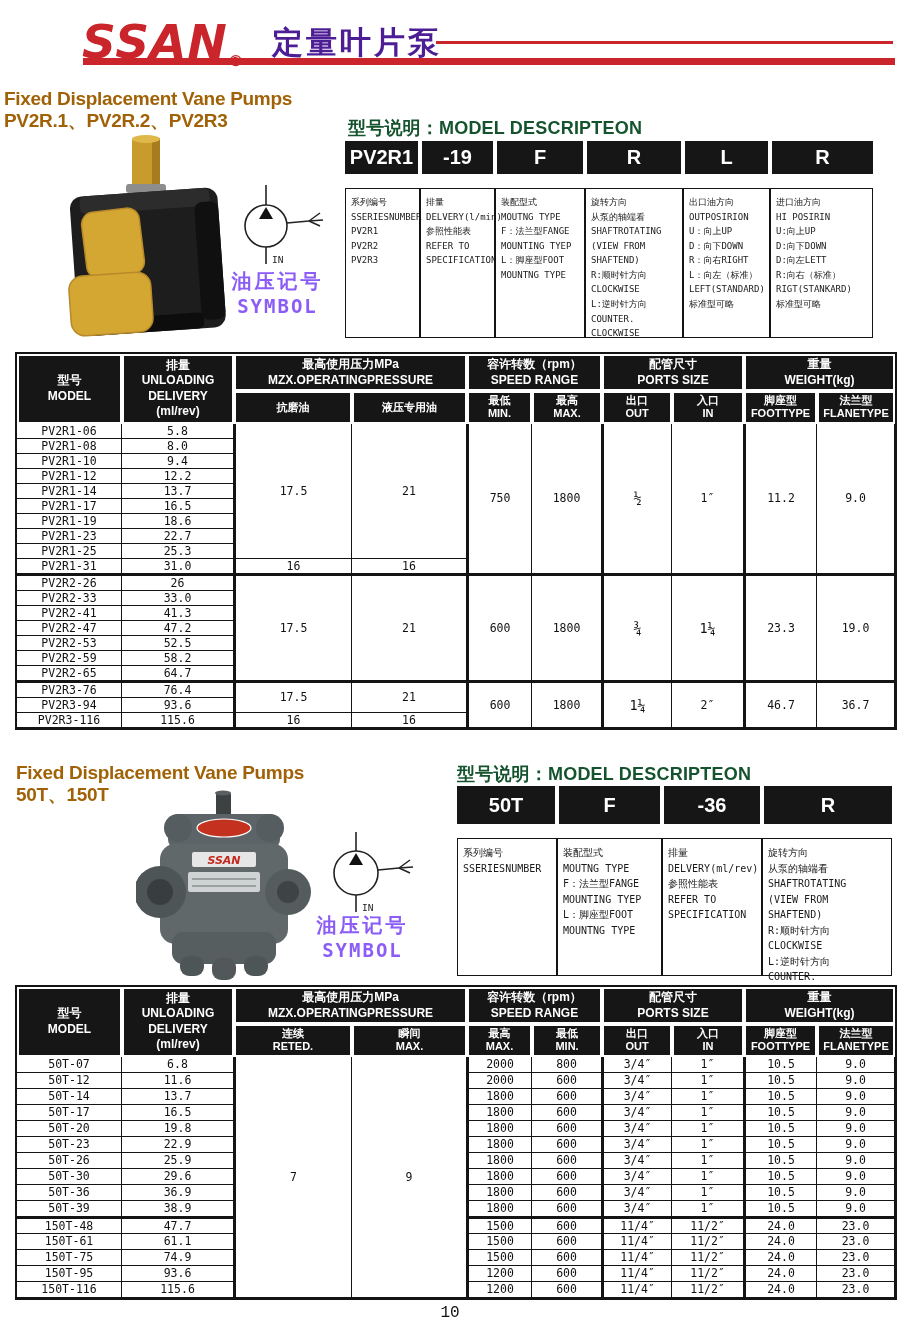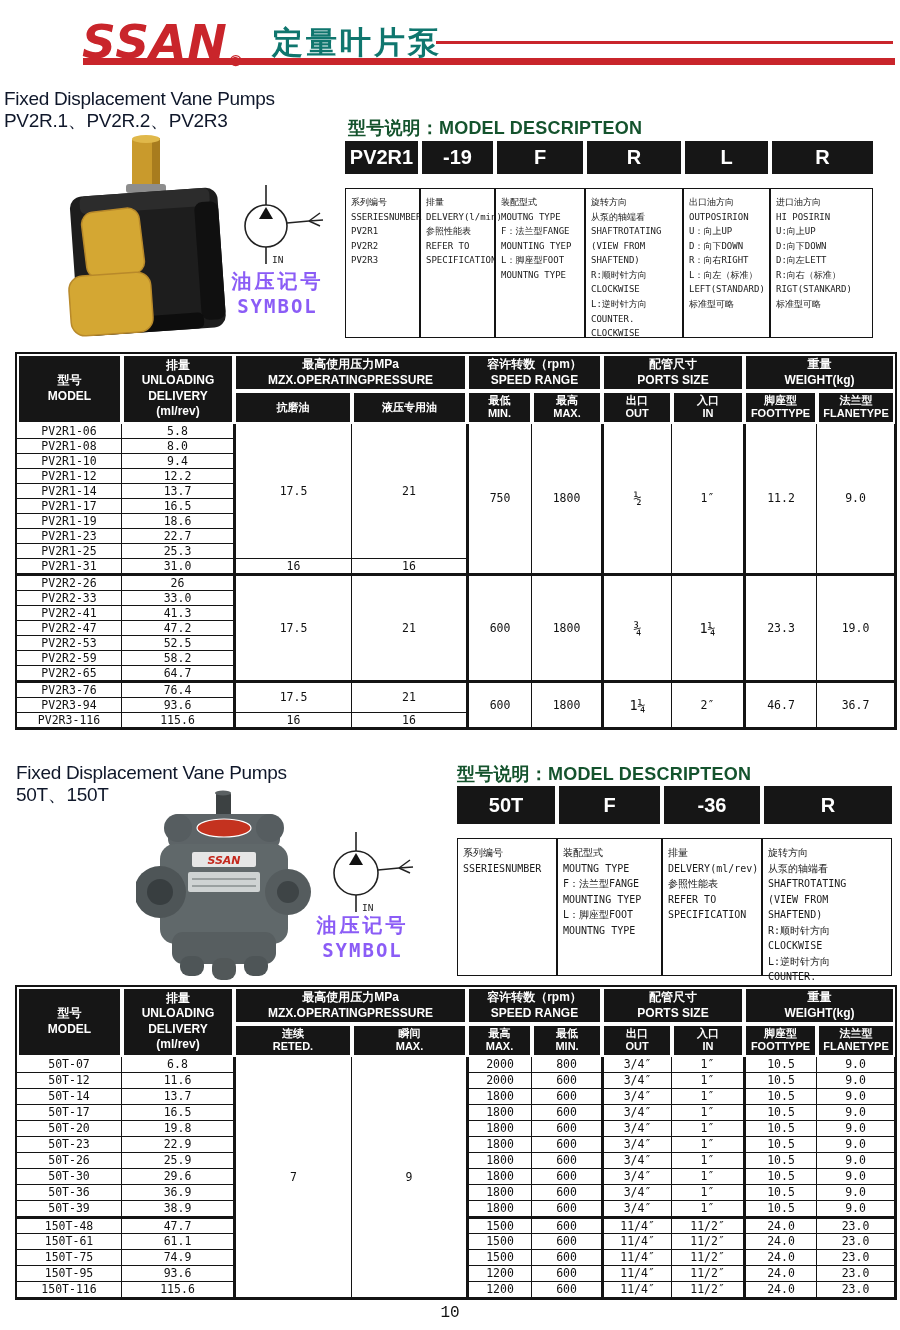--- a/index.html
+++ b/index.html
@@ -3,26 +3,26 @@
 <meta charset="utf-8">
 <style>
   * { margin:0; padding:0; box-sizing:border-box; }
   body { background:#e7e7e7; font-family:"Liberation Sans","DejaVu Sans",sans-serif; }
   .page { position:relative; width:900px; height:1330px; background:#fff; margin:0 auto; overflow:hidden; }
 
   
   .logo { position:absolute; left:82px; top:14px; color:#c9252b; font-size:47px;
           font-weight:900; font-style:italic; letter-spacing:1px; font-family:"DejaVu Sans",sans-serif; }
   .logo .reg { font-size:16px; font-style:normal; vertical-align:-8px; font-weight:700; }
-  .cn-title { position:absolute; left:272px; top:22px; color:#0f766e; font-size:31px;
+  .cn-title { position:absolute; left:272px; top:22px; color:#4c1d95; font-size:31px;
               font-weight:700; letter-spacing:3px; }
   .rule-thin  { position:absolute; left:436px; top:41px; width:457px; height:3px; background:#c9252b; }
   .rule-thick { position:absolute; left:83px;  top:58px; width:812px; height:7px; background:#c9252b; }
 
-  .sec-heading { position:absolute; font-size:19px; font-weight:400; color:#0f172a; line-height:1.18; letter-spacing:-0.3px; }
+  .sec-heading { position:absolute; font-size:19px; font-weight:700; color:#a16207; line-height:1.18; letter-spacing:-0.3px; }
   .red-title { position:absolute; color:#14532d; font-size:18px; font-weight:700; letter-spacing:0.2px; }
 
   
   .desc { position:absolute; display:grid; row-gap:14px; }
   .desc-h { background:#161616; color:#fff; display:flex; align-items:center; justify-content:center;
             font-size:20px; font-weight:700; border-left:2px solid #fff; border-right:2px solid #fff;
             font-family:"Liberation Sans","DejaVu Sans",sans-serif; }
   .desc-c { border:1px solid #141414; white-space:pre-line; padding:6px 2px 16px 5px;
             font-family:"DejaVu Sans Mono","Liberation Mono",monospace; color:#1a1a1a; }
   #desc1 .desc-c { font-size:9px;  line-height:1.62; }

